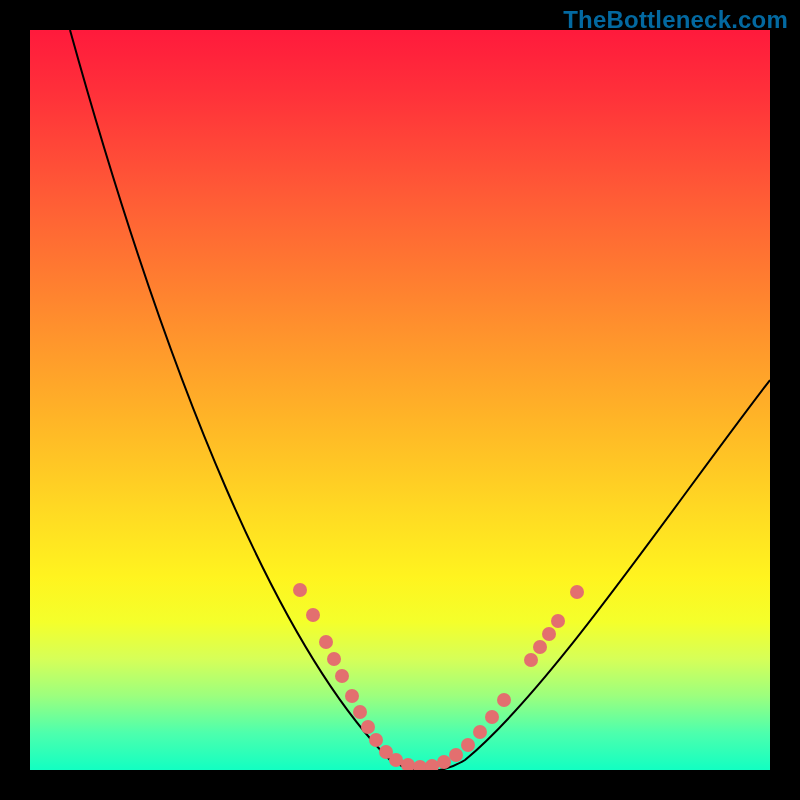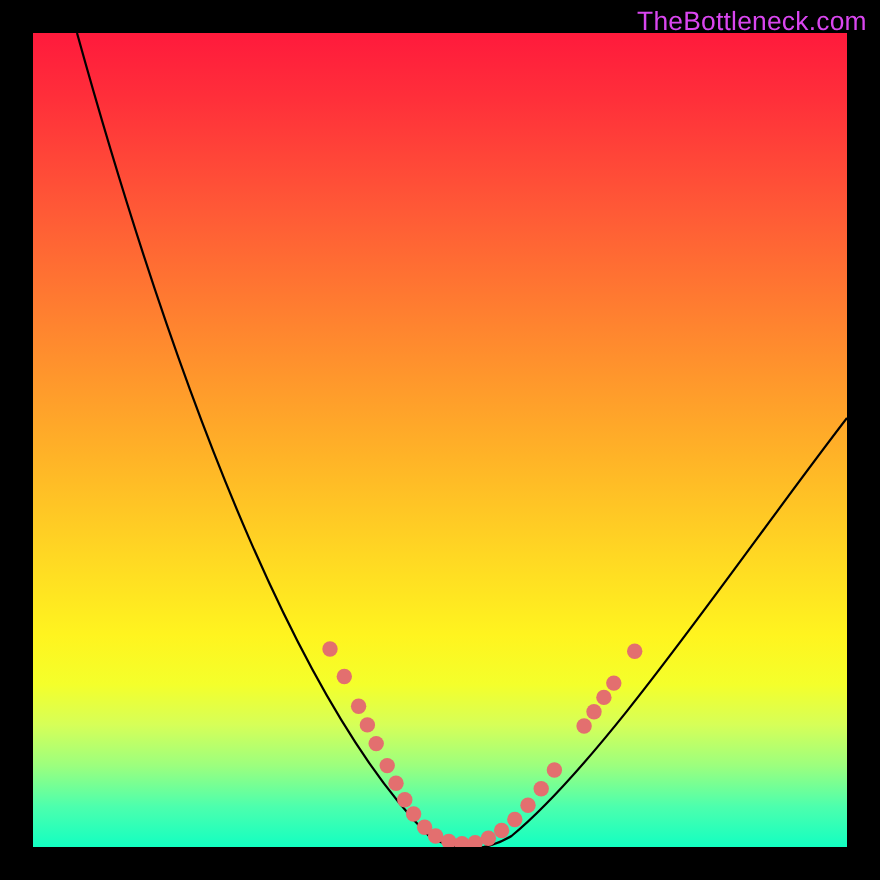--- a/index.html
+++ b/index.html
@@ -43,23 +43,23 @@
       #f4ff2b 80%,
       #d6ff58 85%,
       #9cff7e 90%,
       #4dffad 95%,
       #12ffc2 100%);
   }
   .watermark {
     position: absolute;
     top: 6px;
     right: 12px;
-    color: #d946ef;
+    color: #0369a1;
     font-size: 24px;
-    font-weight: 400;
+    font-weight: 700;
     letter-spacing: 0.2px;
     z-index: 50;
   }
   svg.curve {
     position: absolute;
     left: 0;
     top: 0;
     width: 740px;
     height: 740px;
     z-index: 10;

